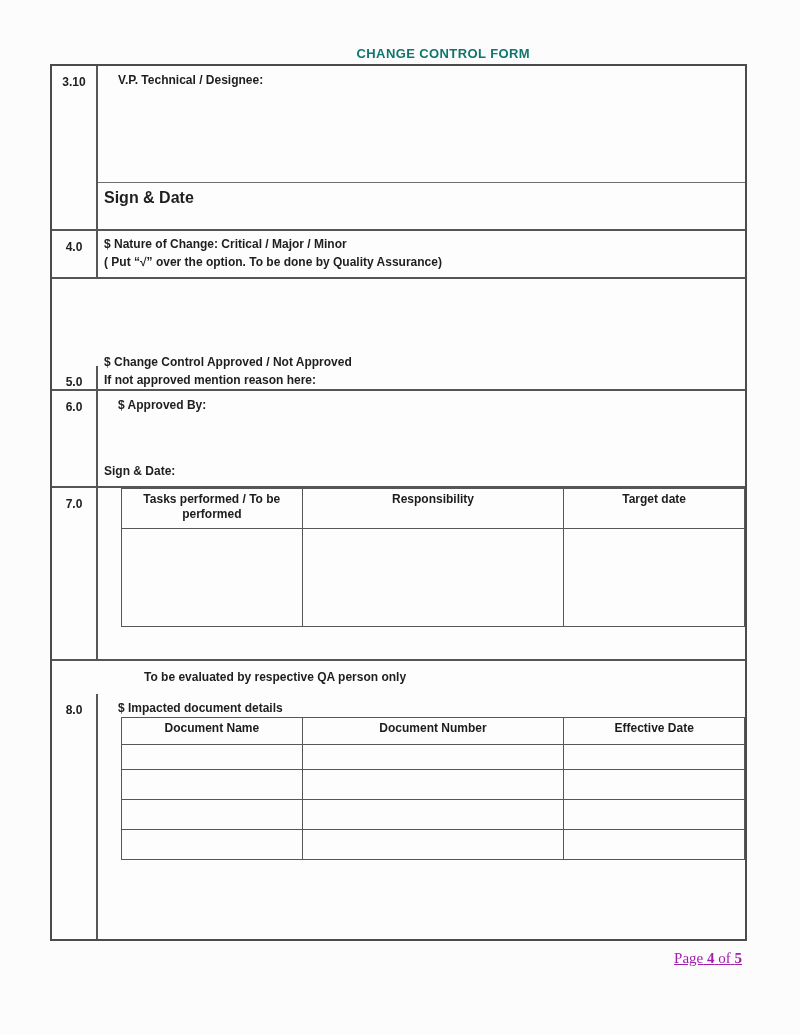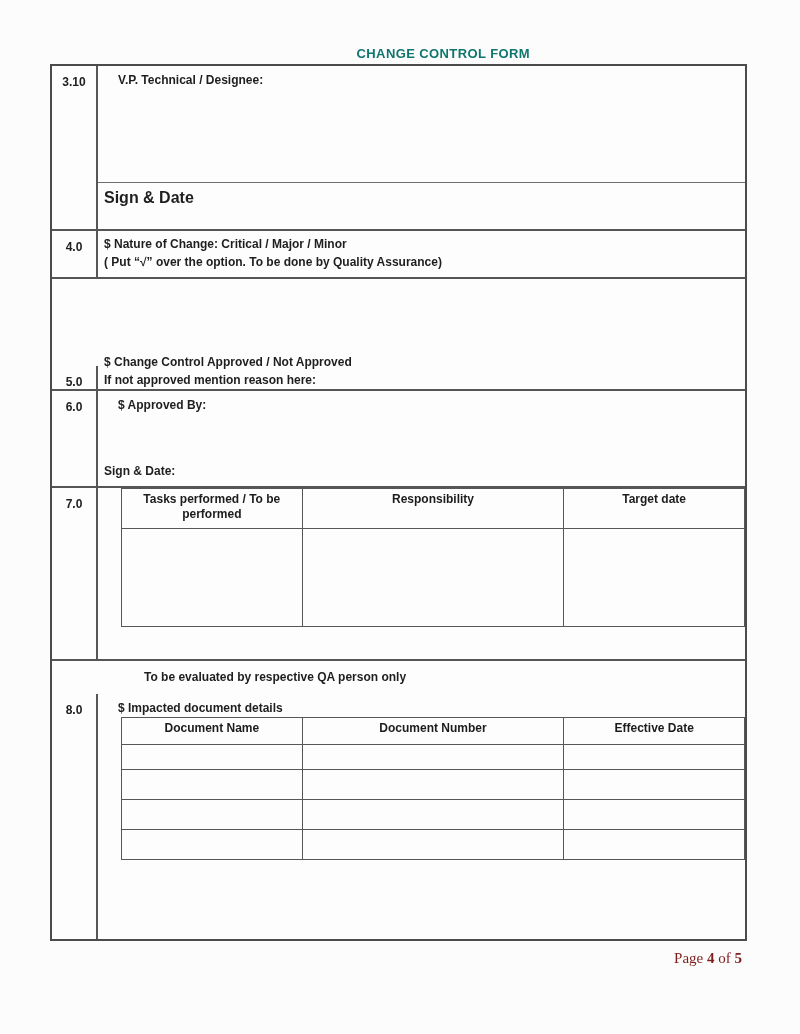--- a/index.html
+++ b/index.html
@@ -44,21 +44,21 @@
   table.inner th { font-weight:bold; text-align:center; padding:3px 6px 0 6px; line-height:15px; }
   .c1 { width:29%; } .c2 { width:42%; } .c3 { width:29%; }
 
   .t70 { height:139px; }
   .t70 .hdr-row { height:40px; }
   .t80 { height:143px; }
   .t80 .hdr-row { height:27px; }
   .t80 .er1 { height:25px; } .t80 .er2 { height:30px; } .t80 .er3 { height:30px; }
 
   .footer { position:absolute; top:950px; right:58px; font-family:"Liberation Serif", serif;
-    font-size:15px; color:#7f1d1d; }
+    font-size:15px; color:#a21caf;text-decoration:underline; }
   .footer b { font-weight:bold; }
 </style>
 </head>
 <body>
 
 <div class="page">
 
   <div class="title">CHANGE CONTROL FORM</div>
 
   <div class="doc-table">

